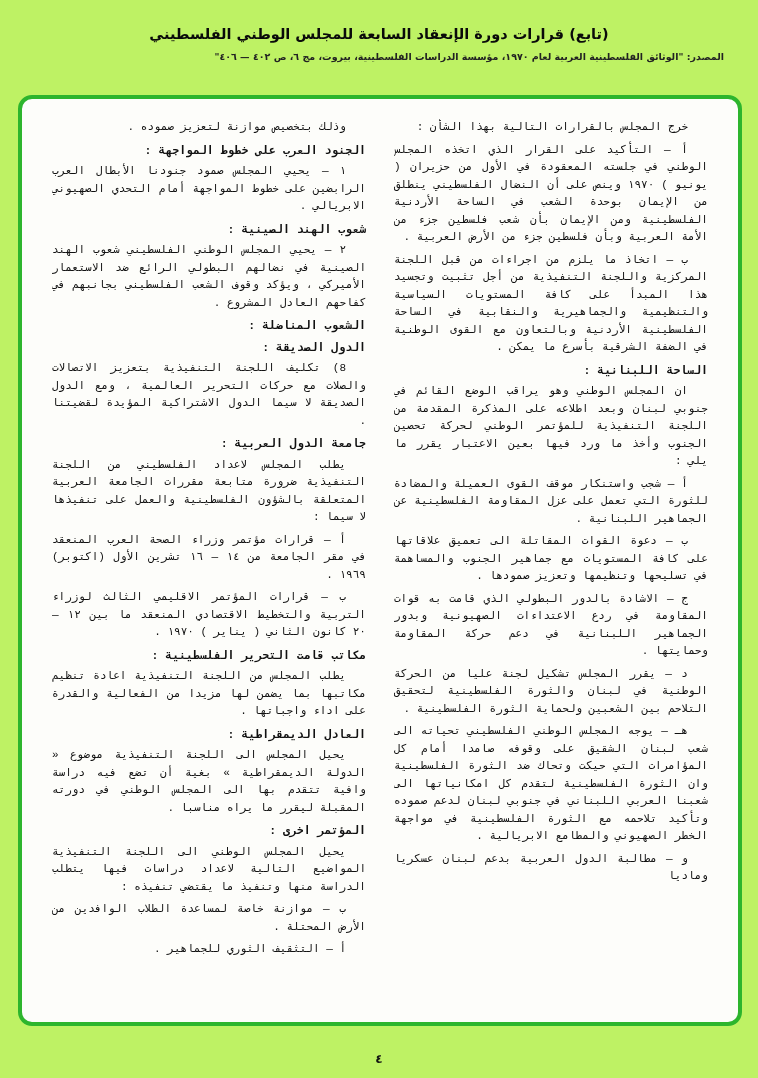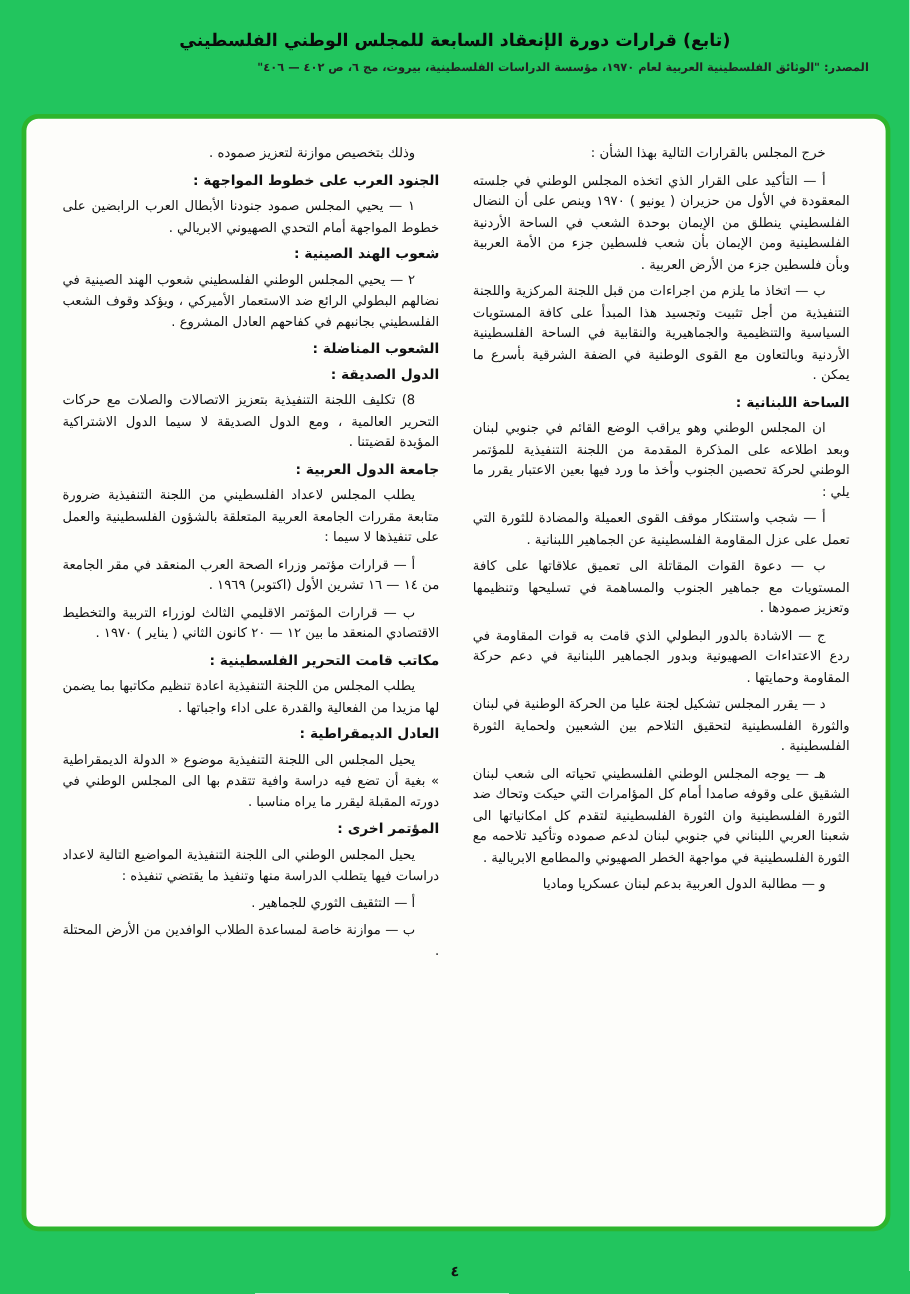--- a/index.html
+++ b/index.html
@@ -6,21 +6,21 @@
   html,body { background:#ffffff; }
   body {
     font-family:"DejaVu Sans", sans-serif;
     width:758px; height:1078px;
     position:relative;
     direction:rtl;
     color:#111;
   }
   .sheet {
     position:absolute; inset:0;
-    background:#22c55e;
+    background:#bef264;
   }
   .doc-header {
     position:absolute; top:26px; left:0; right:0;
     text-align:center;
     padding:0 28px;
   }
   .doc-title {
     font-weight:bold;
     font-size:14.5px;
     letter-spacing:0.2px;
@@ -49,20 +49,21 @@
     gap:28px;
     padding:20px 30px 16px 30px;
     direction:rtl;
   }
   .col {
     flex:1 1 0;
     font-size:11px;
     line-height:17.5px;
     text-align:justify;
     overflow:hidden;
+    font-family:Liberation Mono, monospace;
   }
   .block { margin-bottom:5px; }
   .block.paragraph { text-indent:20px; }
   .block.heading {
     font-weight:bold;
     font-size:11.5px;
     text-indent:0;
     margin-top:0;
     margin-bottom:4px;
   }
@@ -112,21 +113,21 @@
           <div class="block heading">جامعة الدول العربية :</div>
           <div class="block paragraph">يطلب المجلس لاعداد الفلسطيني من اللجنة التنفيذية ضرورة متابعة مقررات الجامعة العربية المتعلقة بالشؤون الفلسطينية والعمل على تنفيذها لا سيما :</div>
           <div class="block paragraph">أ — قرارات مؤتمر وزراء الصحة العرب المنعقد في مقر الجامعة من ١٤ — ١٦ تشرين الأول (اكتوبر) ١٩٦٩ .</div>
           <div class="block paragraph">ب — قرارات المؤتمر الاقليمي الثالث لوزراء التربية والتخطيط الاقتصادي المنعقد ما بين ١٢ — ٢٠ كانون الثاني ( يناير ) ١٩٧٠ .</div>
           <div class="block heading">مكاتب قامت التحرير الفلسطينية :</div>
           <div class="block paragraph">يطلب المجلس من اللجنة التنفيذية اعادة تنظيم مكاتبها بما يضمن لها مزيدا من الفعالية والقدرة على اداء واجباتها .</div>
           <div class="block heading">العادل الديمقراطية :</div>
           <div class="block paragraph">يحيل المجلس الى اللجنة التنفيذية موضوع « الدولة الديمقراطية » بغية أن تضع فيه دراسة وافية تتقدم بها الى المجلس الوطني في دورته المقبلة ليقرر ما يراه مناسبا .</div>
           <div class="block heading">المؤتمر اخرى :</div>
           <div class="block paragraph">يحيل المجلس الوطني الى اللجنة التنفيذية المواضيع التالية لاعداد دراسات فيها يتطلب الدراسة منها وتنفيذ ما يقتضي تنفيذه :</div>
+          <div class="block paragraph">ب — موازنة خاصة لمساعدة الطلاب الوافدين من الأرض المحتلة .</div>
           <div class="block paragraph">أ — التثقيف الثوري للجماهير .</div>
-          <div class="block paragraph">ب — موازنة خاصة لمساعدة الطلاب الوافدين من الأرض المحتلة .</div>
         </div>
     </div>
   </div>
 
   <div class="page-number">٤</div>
 
 </div>
 
 </body></html>

